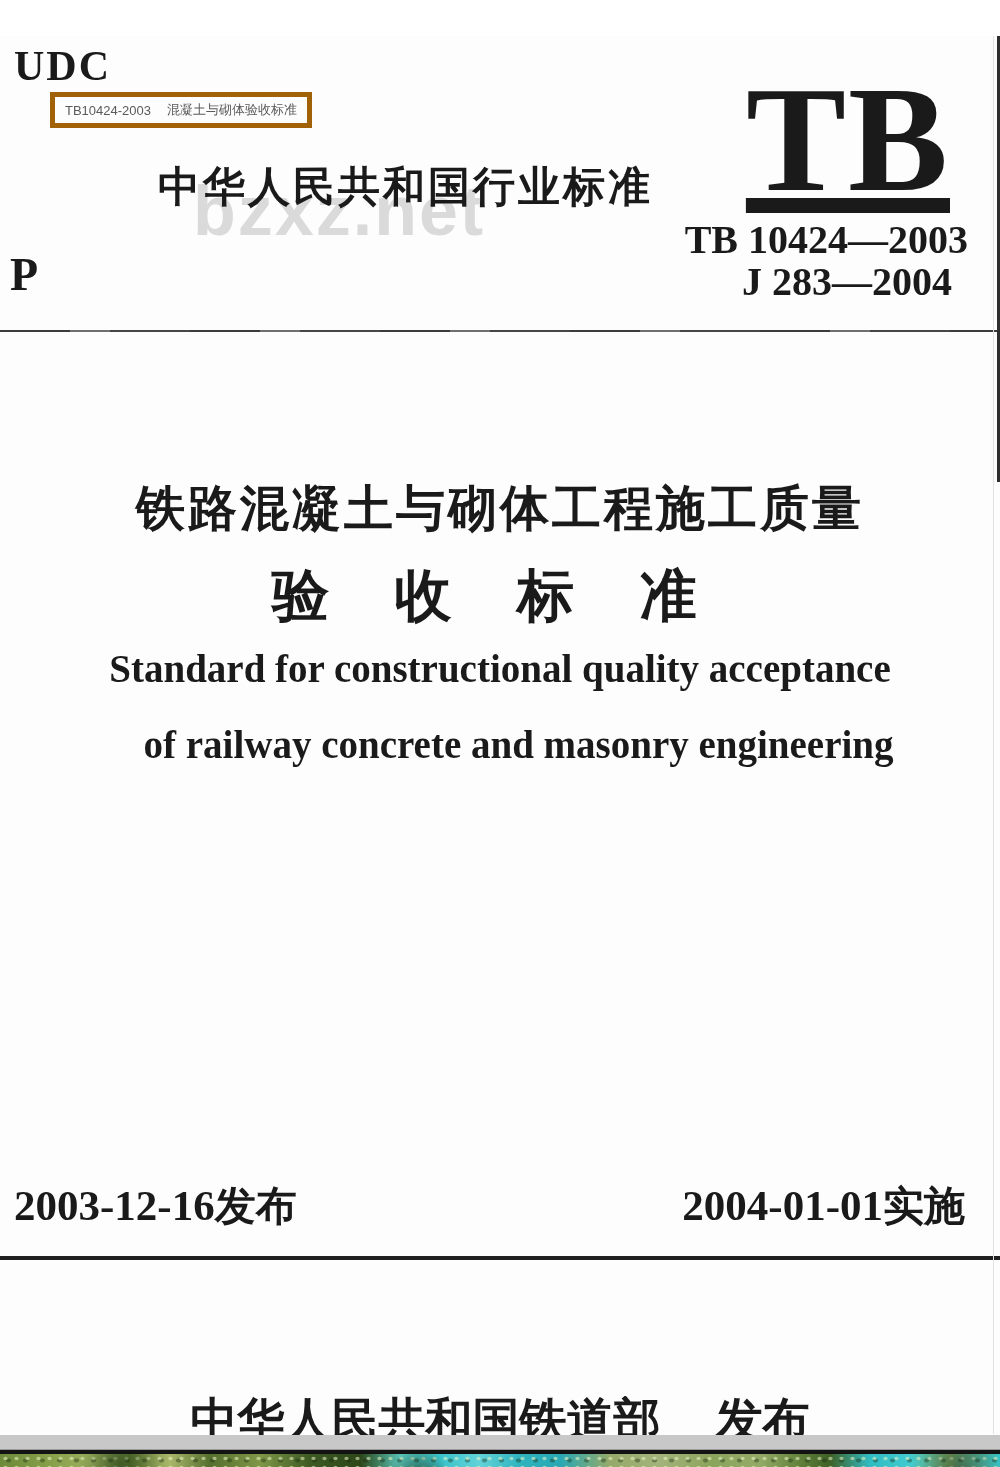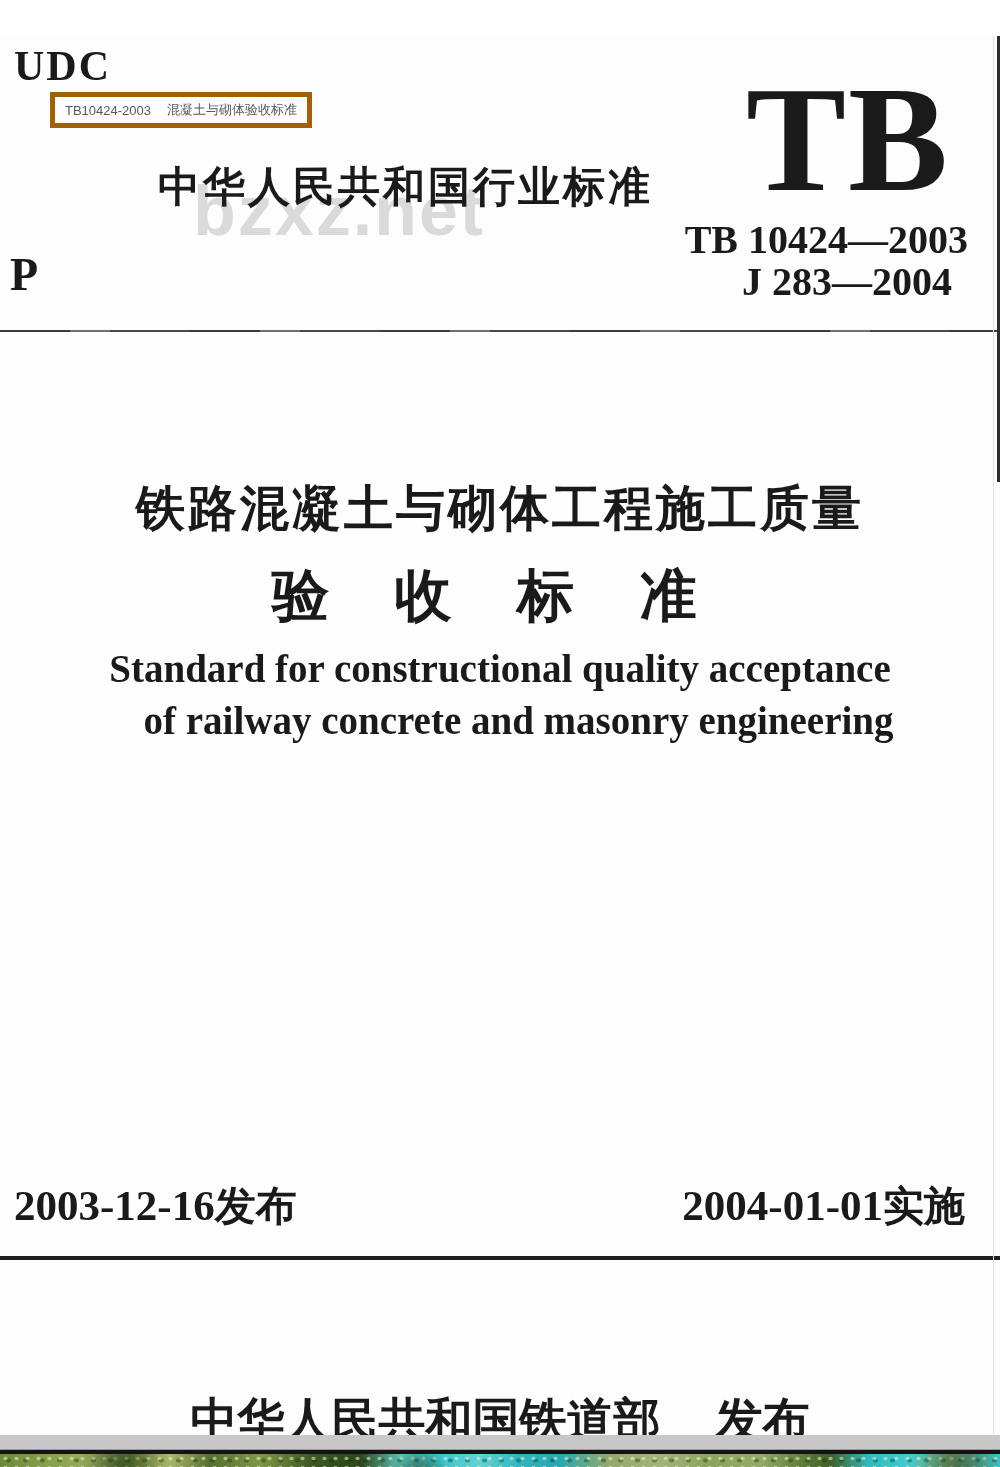--- a/index.html
+++ b/index.html
@@ -33,35 +33,35 @@
     color:#dadada;letter-spacing:2px;z-index:1;line-height:1;
   }
   .heading{
     left:158px;top:128px;font-size:42px;font-weight:700;
     letter-spacing:3px;z-index:2;line-height:1.1;
   }
 
   .p-label{left:10px;top:216px;font-size:46px;font-weight:700;line-height:1;}
 
   
-  .tb-logo{right:50px;top:28px;font-size:150px;font-weight:700;line-height:1;letter-spacing:2px;}
+  .tb-logo{right:50px;top:28px;font-size:150px;font-weight:700;line-height:1;letter-spacing:2px;text-decoration:underline;}
   .std-no{right:32px;top:184px;font-size:40px;font-weight:700;line-height:1;white-space:nowrap;}
   .rec-no{right:48px;top:226px;font-size:40px;font-weight:700;line-height:1;white-space:nowrap;}
 
   .rule-top{
     left:0;right:0;top:294px;height:2px;
     background:repeating-linear-gradient(90deg,#3c3c3c 0 70px,#6f6f6f 70px 110px,#474747 110px 190px);
   }
 
   
   .title-cn-1{left:0;right:0;top:446px;text-align:center;font-size:49px;font-weight:700;letter-spacing:3px;line-height:1.1;}
   .title-cn-2{left:0;right:0;top:528px;text-align:center;font-size:57px;font-weight:700;letter-spacing:1.15em;margin-left:0.6em;line-height:1.1;}
   .title-en{left:0;right:0;text-align:center;font-size:39px;font-weight:700;line-height:1.1;}
   .title-en.l1{top:612px;}
-  .title-en.l2{top:664px;padding-left:37px;}
+  .title-en.l2{top:688px;padding-left:37px;}
 
   
   .dates-row{
     left:0;right:0;top:1148px;
     display:flex;justify-content:space-between;
     padding:0 35px 0 14px;box-sizing:border-box;
   }
   .date-group{display:flex;align-items:baseline;white-space:nowrap;}
   .date-num{font-size:43px;font-weight:700;line-height:1;}
   .date-word{font-size:41px;font-weight:700;line-height:1;}

